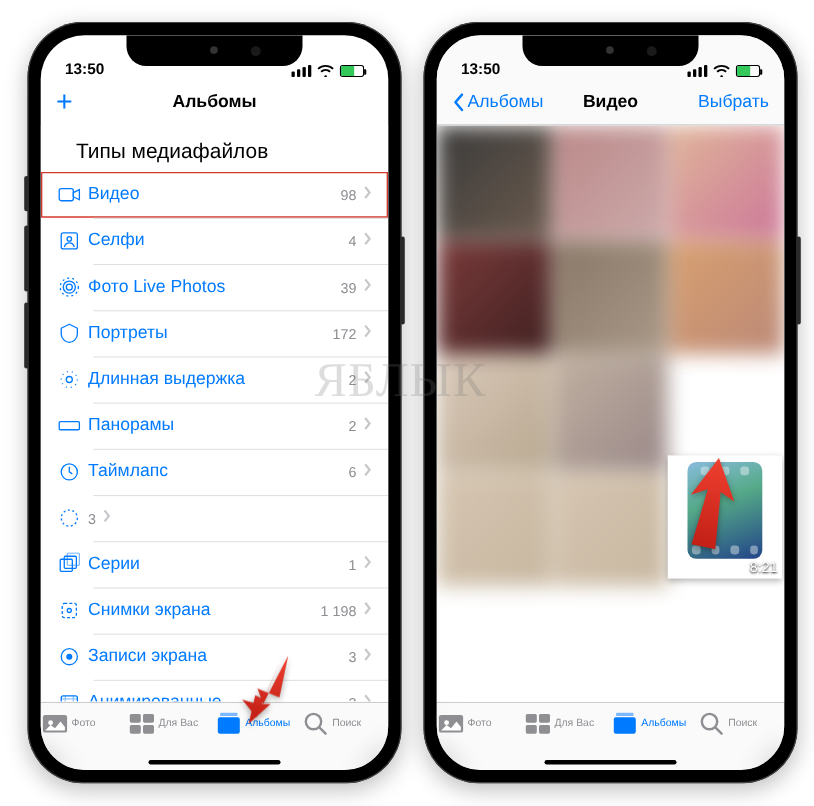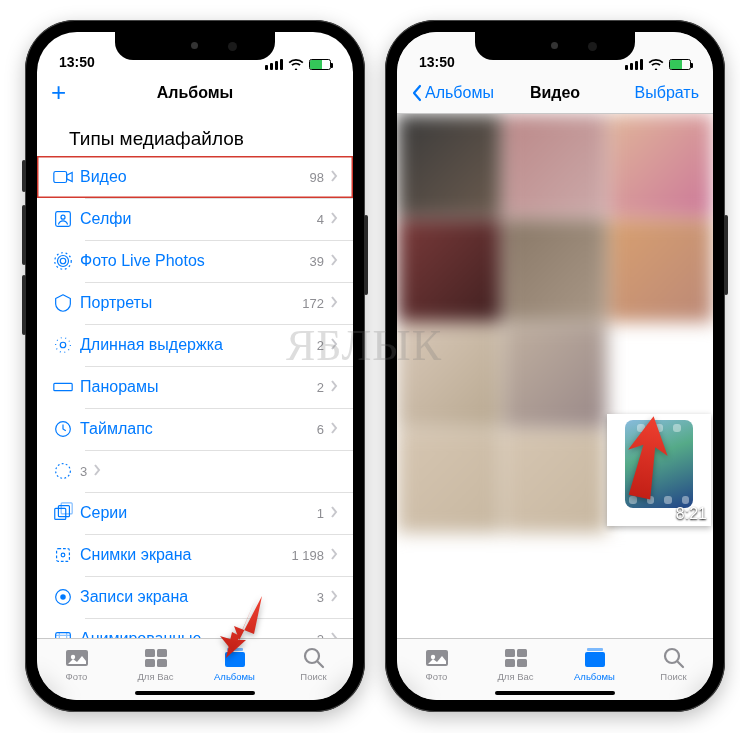--- a/index.html
+++ b/index.html
@@ -73,21 +73,21 @@
     .row .label { flex:1; }
     .row .count { color:#8e8e93; font-size:13px; margin-right:6px; }
     .row .chev svg { width:8px; height:12px; stroke:#c7c7cc; fill:none; stroke-width:2; }
     .row.highlight { box-shadow: inset 0 0 0 1.5px #d33a2f; }
 
     .tab-bar {
       height:62px; border-top:.5px solid #c8c8c8; background:#f9f9f9cc;
       display:flex; align-items:flex-start; padding-top:6px; backdrop-filter: blur(10px);
       position:relative; z-index:20;
     }
-    .tab { flex:1; display:flex; flex-direction:column; align-items:center; gap:2px;
+    .tab { flex:1; display:flex; flex-direction:row; align-items:center; gap:2px;
            font-size:9.5px; color:#8e8e93; }
     .tab svg { width:26px; height:24px; fill:#8e8e93; }
     .tab.active { color:#007aff; }
     .tab.active svg { fill:#007aff; }
     .home-ind { position:absolute; bottom:5px; left:50%; transform:translateX(-50%);
                 width:120px; height:4px; background:#000; border-radius:3px; }
 
     
     .video-grid { position:absolute; inset:0; display:grid; grid-template-columns:repeat(3,1fr); gap:2px; filter: blur(9px); }
     .v { background:#777; }
@@ -103,21 +103,21 @@
       position:absolute; right:2px; top:300px; width:104px; height:112px;
       background:#fff; box-shadow:0 2px 6px rgba(0,0,0,.3); z-index:15;
     }
     .video-thumb .inner {
       position:absolute; inset:6px 18px 18px; background:linear-gradient(160deg,#8bd 0%,#5a8 40%,#248 100%);
       border-radius:8px; display:flex; flex-direction:column; justify-content:space-between; padding:4px;
     }
     .video-thumb .dots { display:flex; gap:10px; justify-content:center; }
     .video-thumb .dots span{width:8px;height:8px;background:#fff6;border-radius:3px;}
     .video-thumb .dur {
-      position:absolute; right:4px; bottom:3px; color:#fff; font-size:16px;
+      position:absolute; right:4px; bottom:3px; color:#fff; font-size:13px;
       text-shadow:0 1px 2px #000;
     }
 
     .arrow { position:absolute; z-index:30; }
     .arrow svg { filter: drop-shadow(0 2px 3px rgba(0,0,0,.35)); }
 
     .watermark {
       position:absolute; left:286px; top:320px; z-index:60;
       font-size:44px; color:rgba(120,120,120,.25); font-family: Georgia, serif;
       letter-spacing:1px; pointer-events:none;

